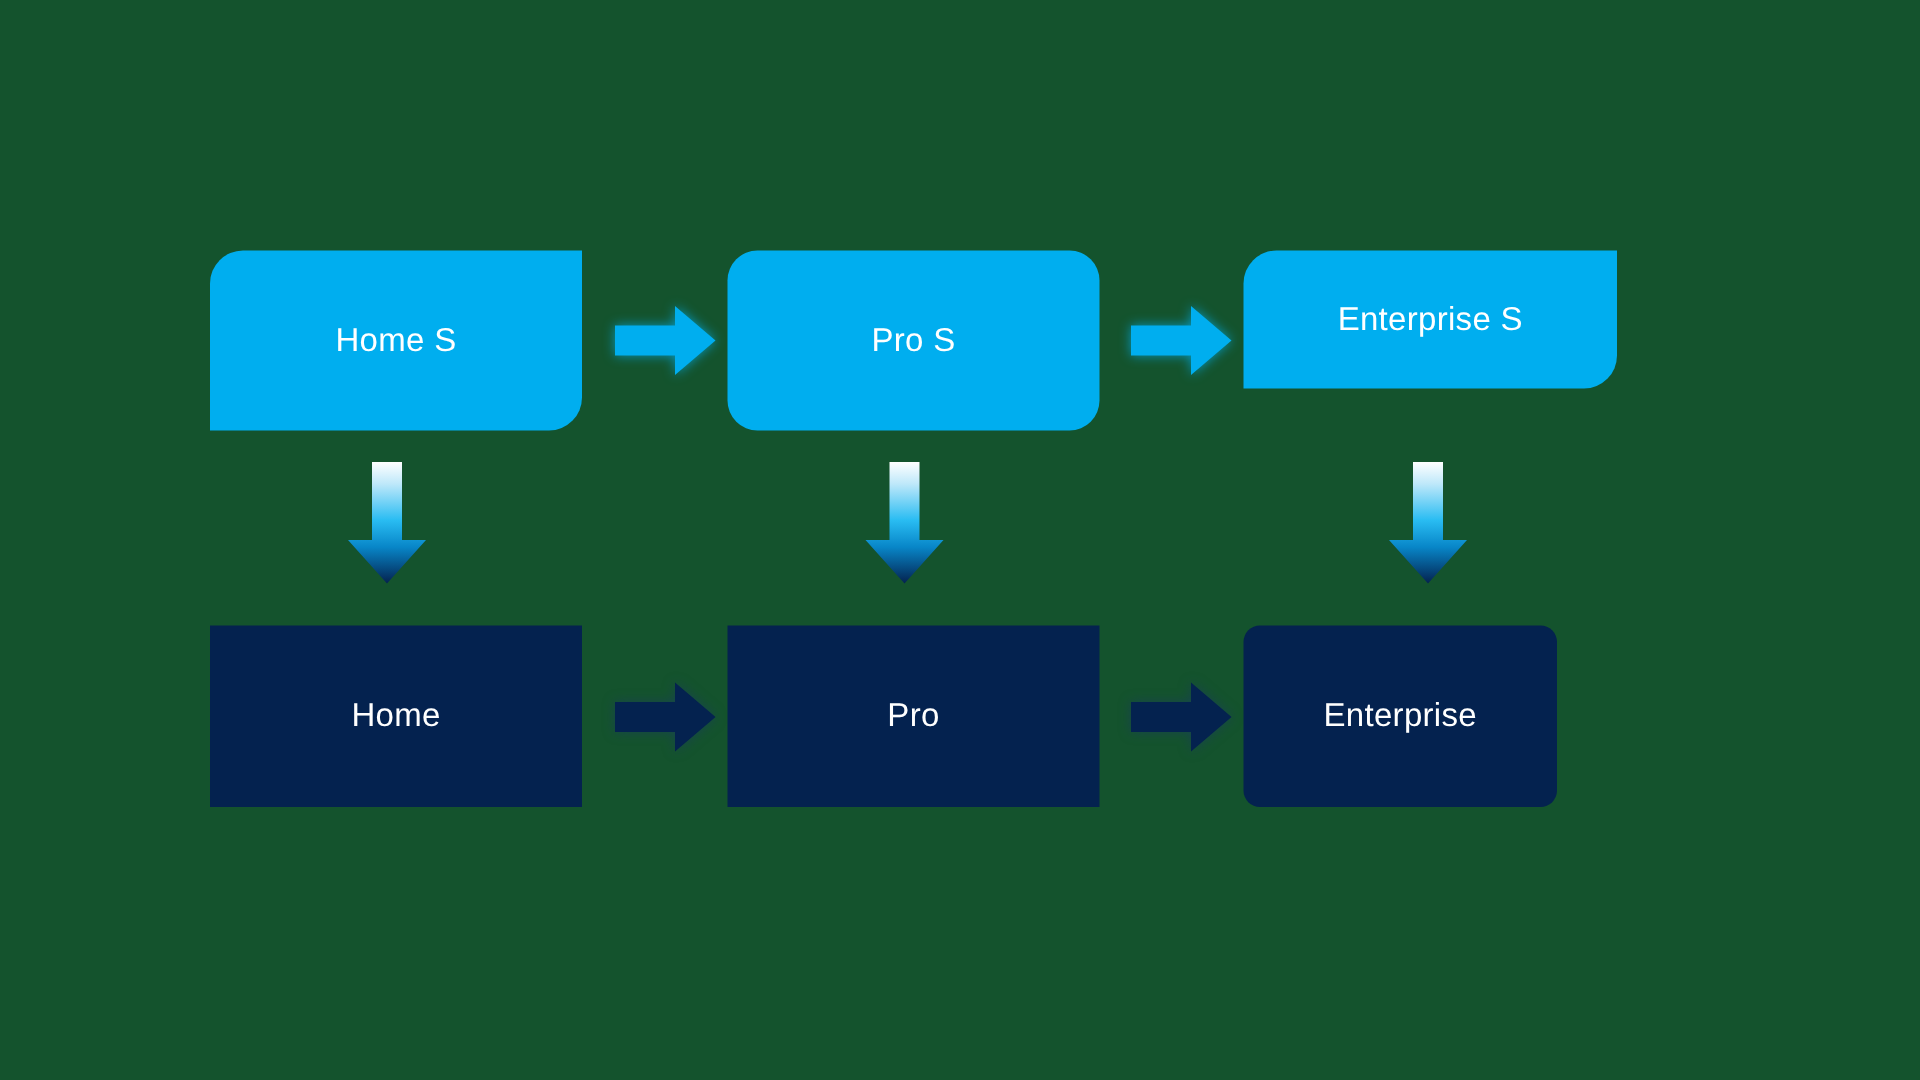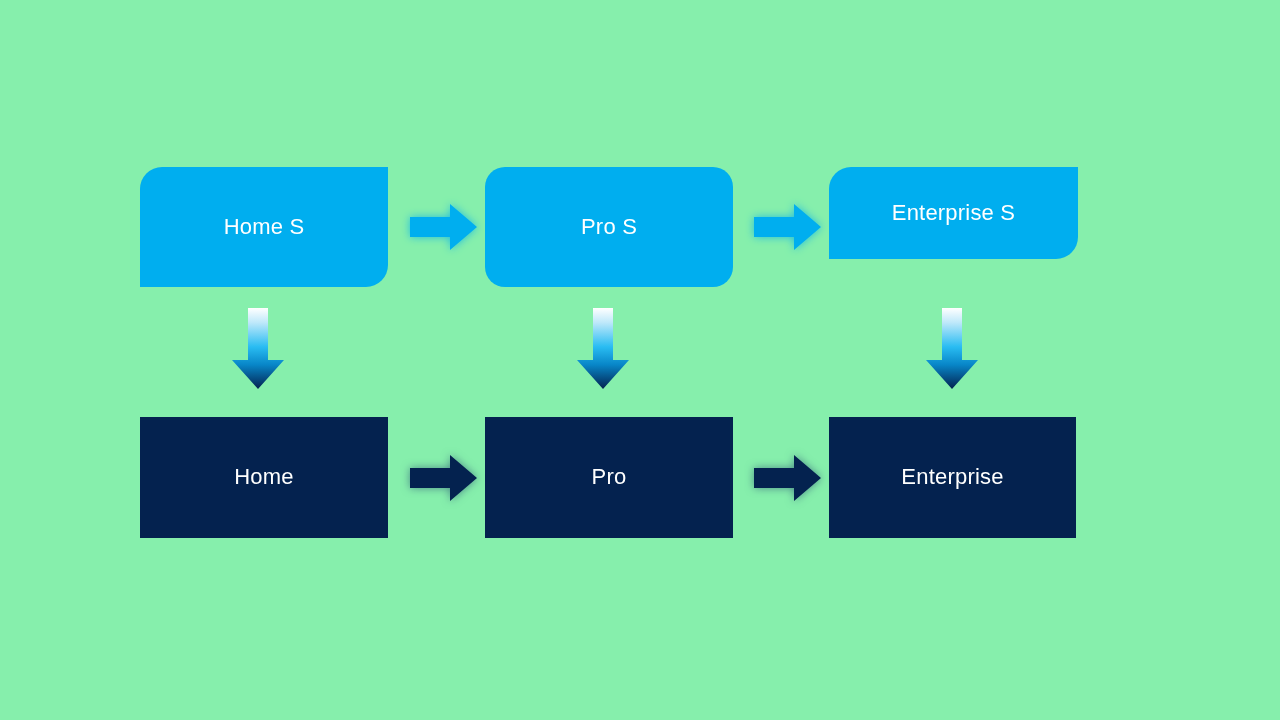--- a/index.html
+++ b/index.html
@@ -11,21 +11,21 @@
   body {
     width: 1280px;
     height: 720px;
     font-family: "Liberation Sans", sans-serif;
     overflow: hidden;
   }
   #canvas {
     position: relative;
     width: 1280px;
     height: 720px;
-    background: #86efac;
+    background: #14532d;
   }
 
   
   .node {
     position: absolute;
     display: flex;
     align-items: center;
     justify-content: center;
     box-sizing: border-box;
     color: #ffffff;
@@ -131,21 +131,21 @@
   </div>
 
   <div class="node base" style="left:140px; top:417px; width:248px; height:121px;">
     <span>Home</span>
   </div>
 
   <div class="node base" style="left:485px; top:417px; width:248px; height:121px;text-align:right;">
     <span>Pro</span>
   </div>
 
-  <div class="node base" style="left:829px; top:417px; width:247px; height:121px;">
+  <div class="node base" style="left:829px; top:417px; width:209px; height:121px;border-radius:11px;">
     <span>Enterprise</span>
   </div>
 
   <div class="arrow glow-navy" style="left:410px; top:454px; width:68px; height:48px;">
     <svg width="68" height="48" viewBox="0 0 68 48" aria-hidden="true">
       <path d="M0,14 L40,14 L40,1 L67,24 L40,47 L40,34 L0,34 Z" fill="#04224F"></path>
     </svg>
   </div>
 
   <div class="arrow glow-navy" style="left:754px; top:454px; width:68px; height:48px;">

